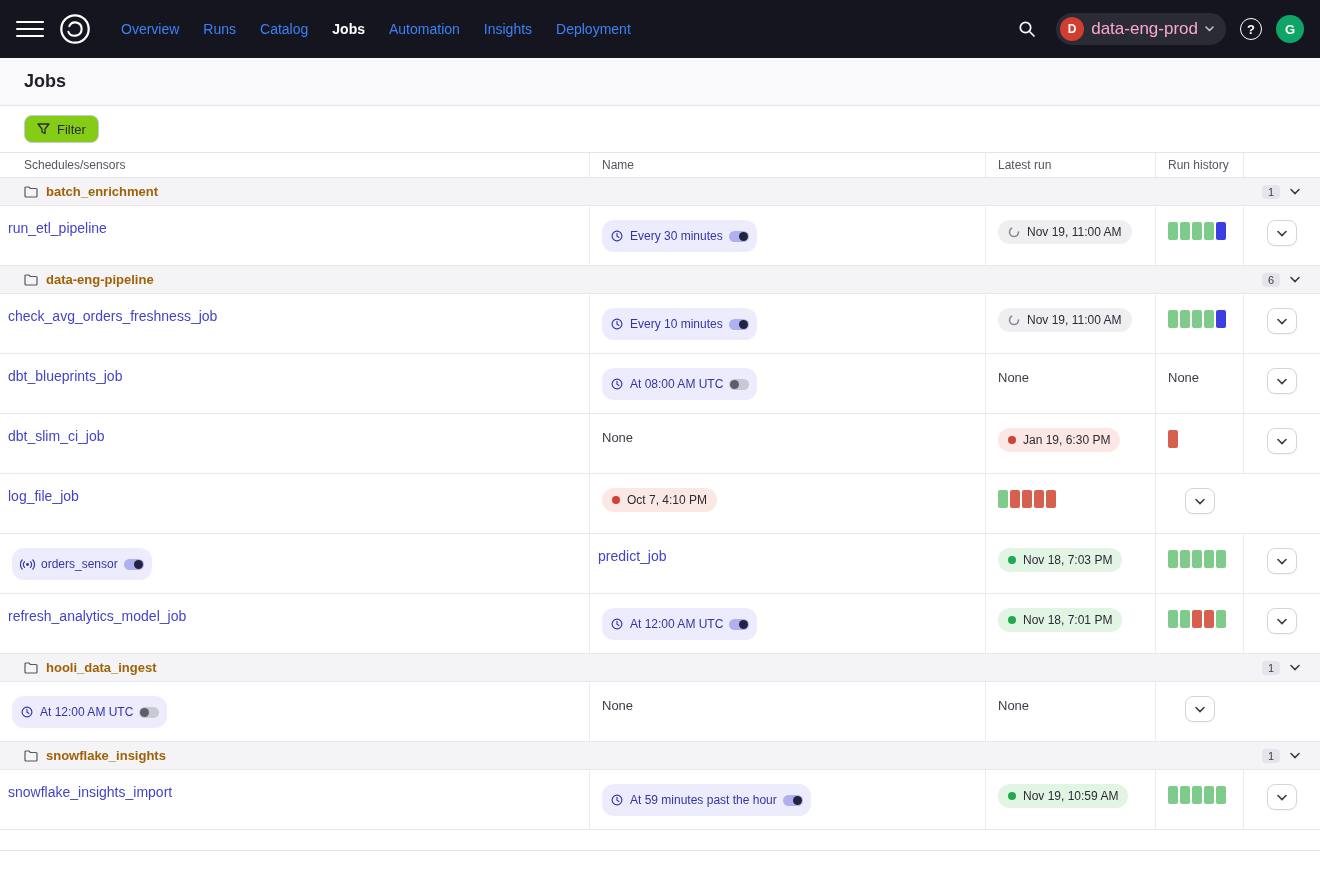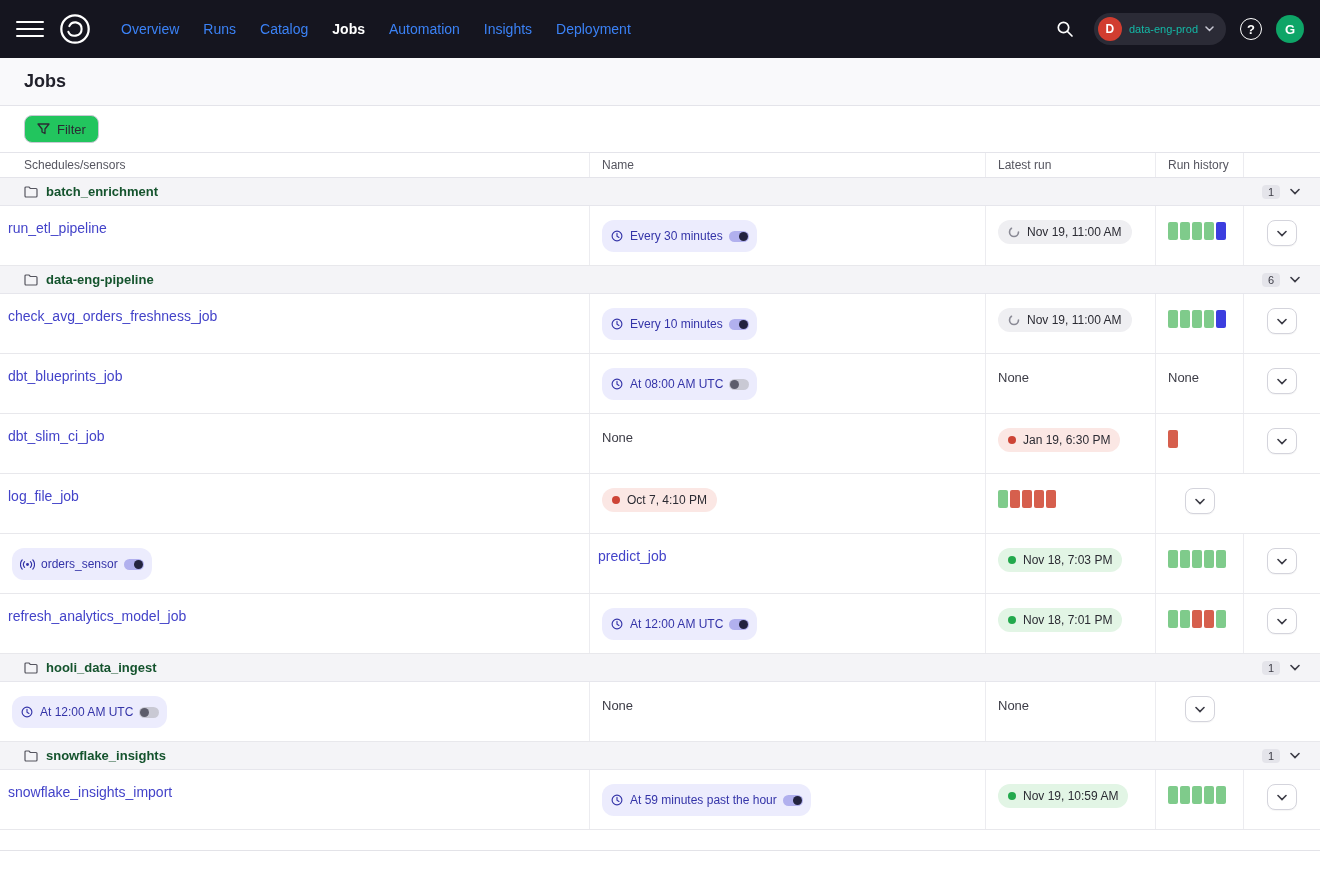--- a/index.html
+++ b/index.html
@@ -11,39 +11,39 @@
   .hamburger { width:28px; height:28px; display:flex; flex-direction:column; justify-content:center; gap:5px; cursor:pointer; margin-right:12px; }
   .hamburger span { display:block; height:2px; background:#fff; border-radius:1px; }
   .logo { width:38px; height:38px; margin-right:16px; display:flex; align-items:center; justify-content:center; }
   .nav-items { display:flex; align-items:center; gap:2px; }
   .nav-item { color:#3b82f6; font-size:14px; padding:8px 11px; cursor:pointer; border-radius:6px; }
   .nav-item.active { color:#fff; font-weight:700; }
   .nav-right { margin-left:auto; display:flex; align-items:center; gap:14px; }
   .icon-btn { width:30px; height:30px; display:flex; align-items:center; justify-content:center; cursor:pointer; border-radius:50%; }
   .deploy-pill { height:32px; background:#2b2b36; border-radius:16px; display:flex; align-items:center; gap:7px; padding:3px 12px 3px 4px; cursor:pointer; }
   .deploy-initial { width:24px; height:24px; border-radius:50%; background:#d13d30; color:#fff; font-size:12px; font-weight:700; display:flex; align-items:center; justify-content:center; }
-  .deploy-name { color:#14b8a6; font-size:11px; }
+  .deploy-name { color:#f9a8d4; font-size:17px; }
   .help-circle { width:22px; height:22px; border:1.6px solid #fff; border-radius:50%; color:#fff; font-size:13px; font-weight:700; display:flex; align-items:center; justify-content:center; cursor:pointer; }
   .avatar { width:28px; height:28px; border-radius:50%; background:#0ea567; color:#fff; font-size:13px; font-weight:700; display:flex; align-items:center; justify-content:center; cursor:pointer; }
 
   
   .page-header { height:48px; background:#f9f9fb; border-bottom:1px solid #e4e4ea; display:flex; align-items:center; padding:0 24px; }
   .page-title { font-size:18px; font-weight:700; color:#21212b; }
   .filter-bar { height:46px; display:flex; align-items:center; padding:0 24px; background:#fff; }
-  .filter-btn { display:flex; align-items:center; gap:7px; border:1px solid #c9c9d4; background:#22c55e; border-radius:8px; height:28px; padding:0 12px; font-size:13px; color:#2b2b33; cursor:pointer; font-family:inherit; }
+  .filter-btn { display:flex; align-items:center; gap:7px; border:1px solid #c9c9d4; background:#84cc16; border-radius:8px; height:28px; padding:0 12px; font-size:13px; color:#2b2b33; cursor:pointer; font-family:inherit; }
 
   
   .grid-row { display:grid; grid-template-columns:590px 396px 170px 88px 76px; }
   .thead { border-top:1px solid #e4e4ea; border-bottom:1px solid #e4e4ea; height:26px; }
   .th { font-size:12px; color:#55555f; display:flex; align-items:center; padding:0 12px 0 24px; border-right:1px solid #ececf0; }
   .th:nth-child(2), .th:nth-child(3), .th:nth-child(4) { padding-left:12px; }
   .th:last-child { border-right:none; }
 
   .group-row { height:28px; background:#f4f4f7; border-bottom:1px solid #e6e6ec; display:flex; align-items:center; padding:0 18px 0 24px; gap:8px; }
-  .group-name { font-size:13px; font-weight:700; color:#14532d; }
+  .group-name { font-size:13px; font-weight:700; color:#a16207; }
   .group-spacer { flex:1; }
   .count-badge { background:#e4e4ea; border-radius:4px; font-size:11px; color:#3c3c46; padding:1px 6px; }
   .group-caret { background:none; border:none; cursor:pointer; display:flex; align-items:center; padding:2px; }
 
   .job-row { height:60px; border-bottom:1px solid #e8e8ec; }
   .cell { padding:14px 12px 0 12px; border-right:1px solid #ececf0; display:flex; align-items:flex-start; gap:6px; }
   .cell.c-name { padding-left:8px; }
   .cell.c-expand { border-right:none; justify-content:center; }
   .job-link { color:#4343c9; font-size:14px; text-decoration:none; cursor:pointer; }
   .plain-none { font-size:13px; color:#3c3c46; padding-top:2px; }

